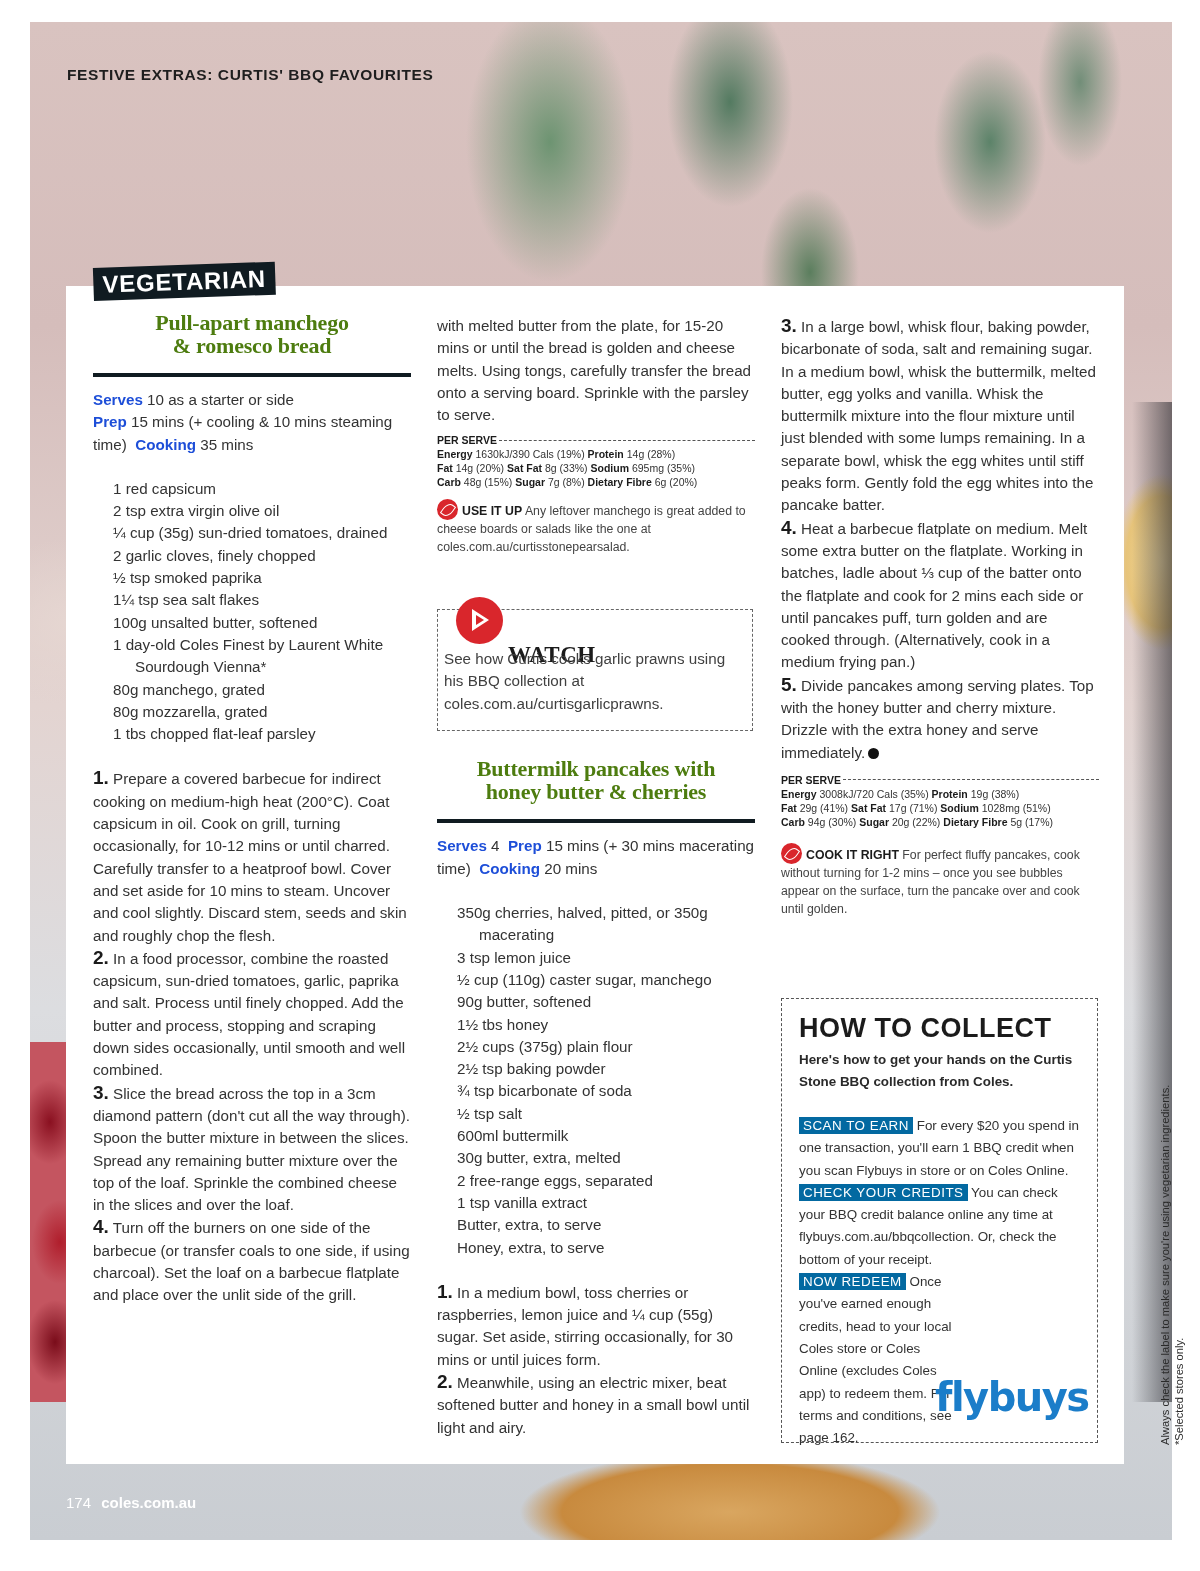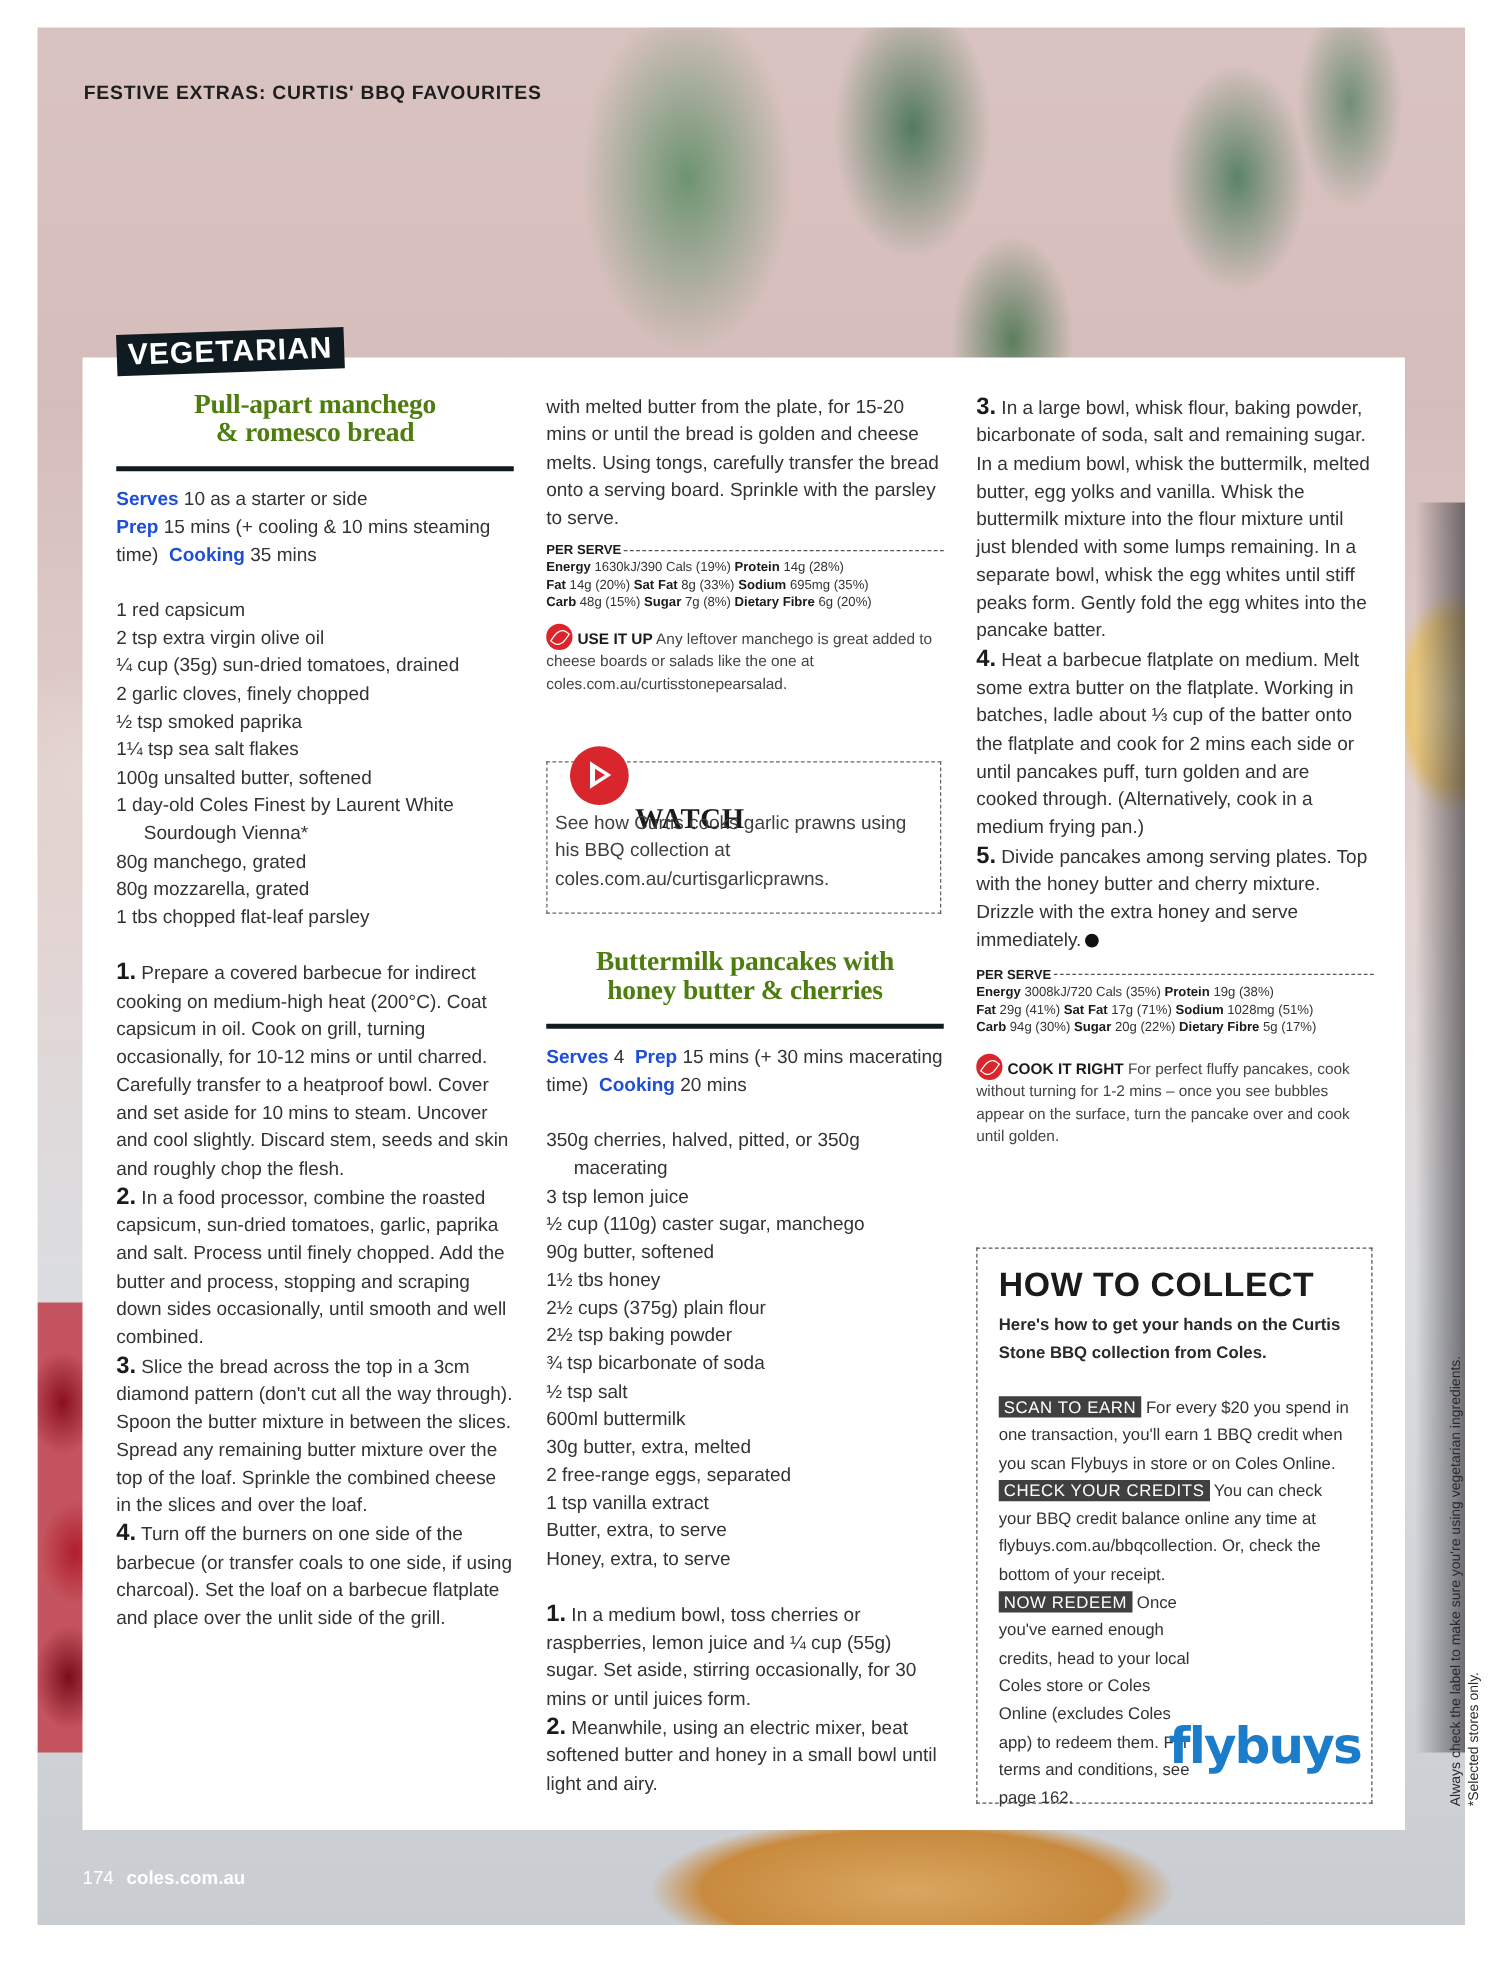--- a/index.html
+++ b/index.html
@@ -50,21 +50,21 @@
 
   .col { position: absolute; font-size: 15.2px; line-height: 22.3px; color: #333; }
   .col1 { left: 93px; top: 310px; width: 318px; }
   .col2 { left: 437px; top: 315px; width: 318px; }
   .col3 { left: 781px; top: 315px; width: 318px; }
 
   .recipe-title { font-family: "Liberation Serif", serif; font-weight: bold; font-size: 22px; line-height: 22.5px; color: #4d7c0f; letter-spacing: -0.2px; text-align: center; }
   .rule { height: 4px; background: #101b21; margin-top: 16px; }
   .meta { margin-top: 12px; }
   .meta b { color: #1d4ed8; }
-  .ingredients { margin-top: 22px; list-style: none; }
+  .ingredients { margin-top: 22px; list-style: none; margin-left: 20px; }
   .ingredients li { padding-left: 22px; text-indent: -22px; }
   .method { margin-top: 22px; }
   .step-num { font-weight: bold; font-size: 19px; color: #1b1b1b; }
 
   .per-serve { margin-top: 7px; font-size: 10.5px; line-height: 14px; color: #333; }
   .per-serve .ps-head { display: flex; align-items: center; font-weight: bold; color: #1b1b1b; }
   .per-serve .ps-head .dash { flex: 1; border-top: 1.2px dashed #555; margin-left: 2px; height: 0; }
   .per-serve b { color: #1b1b1b; }
 
   .tip { margin-top: 10px; font-size: 12.3px; line-height: 18px; color: #444; }
@@ -76,21 +76,21 @@
   .play-icon { position: absolute; left: 456px; top: 597px; width: 47px; height: 47px; border-radius: 50%; background: #d9262c; }
   .play-icon::after { content: ""; position: absolute; left: 16px; top: 12px; width: 0; height: 0; border-left: 17px solid #fff; border-top: 11px solid transparent; border-bottom: 11px solid transparent; }
   .play-icon::before { content: ""; position: absolute; left: 20px; top: 18px; width: 0; height: 0; border-left: 8px solid #d9262c; border-top: 5px solid transparent; border-bottom: 5px solid transparent; z-index: 2; }
   .watch-title { position: absolute; left: 508px; top: 642px; font-family: "Liberation Serif", serif; font-weight: bold; font-size: 23px; color: #1b1b1b; letter-spacing: 0.5px; }
   .watch-text { position: absolute; left: 444px; top: 648px; width: 290px; font-size: 15.2px; line-height: 22.3px; color: #404040; }
 
   .collect-box { position: absolute; left: 781px; top: 998px; width: 317px; height: 445px; border: 1.5px dashed #555; }
   .collect-title { position: absolute; left: 799px; top: 1013px; font-size: 27px; font-weight: bold; color: #1b1b1b; letter-spacing: 0.5px; }
   .collect-intro { position: absolute; left: 799px; top: 1049px; width: 290px; font-size: 13.4px; line-height: 22.3px; font-weight: bold; color: #2a2a2a; }
   .collect-body { position: absolute; left: 799px; top: 1115px; width: 285px; font-size: 13.4px; line-height: 22.3px; color: #333; }
-  .hl { background: #404040; color: #fff; padding: 1px 4px; letter-spacing: 0.5px; }
+  .hl { background: #0369a1; color: #fff; padding: 1px 4px; letter-spacing: 0.5px; }
   .flybuys-logo { position: absolute; left: 935px; top: 1374px; font-size: 40px; font-weight: bold; color: #1b7dc9; letter-spacing: -1.5px; font-family: "DejaVu Sans", sans-serif; }
 
   .side-note { position: absolute; left: 1158px; top: 1445px; transform: rotate(-90deg); transform-origin: left top; font-size: 11.2px; line-height: 14px; color: #2a2a2a; white-space: nowrap; }
 
   .footer { position: absolute; left: 66px; top: 1494px; font-size: 15px; color: #ffffff; }
   .footer .folio { font-weight: normal; margin-right: 6px; }
   .footer .site { font-weight: bold; }
   .bullet { display: inline-block; width: 11px; height: 11px; border-radius: 50%; background: #111; vertical-align: -1px; margin-left: 3px; }
 </style>
 </head>

